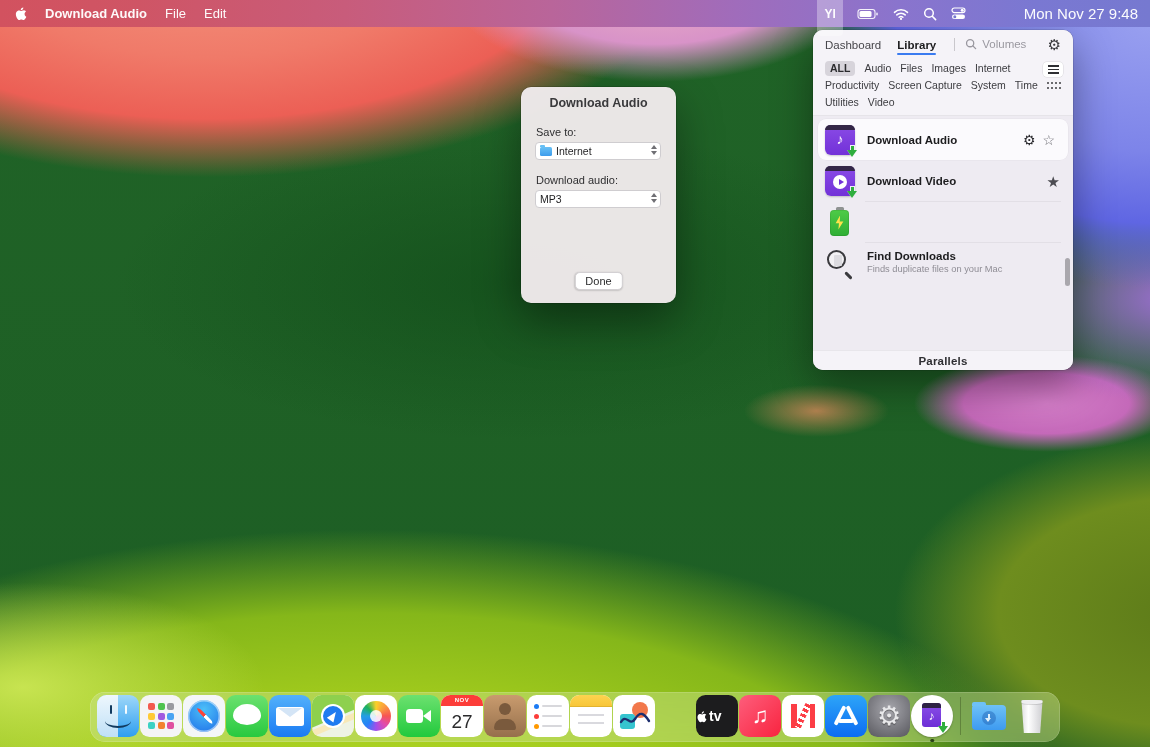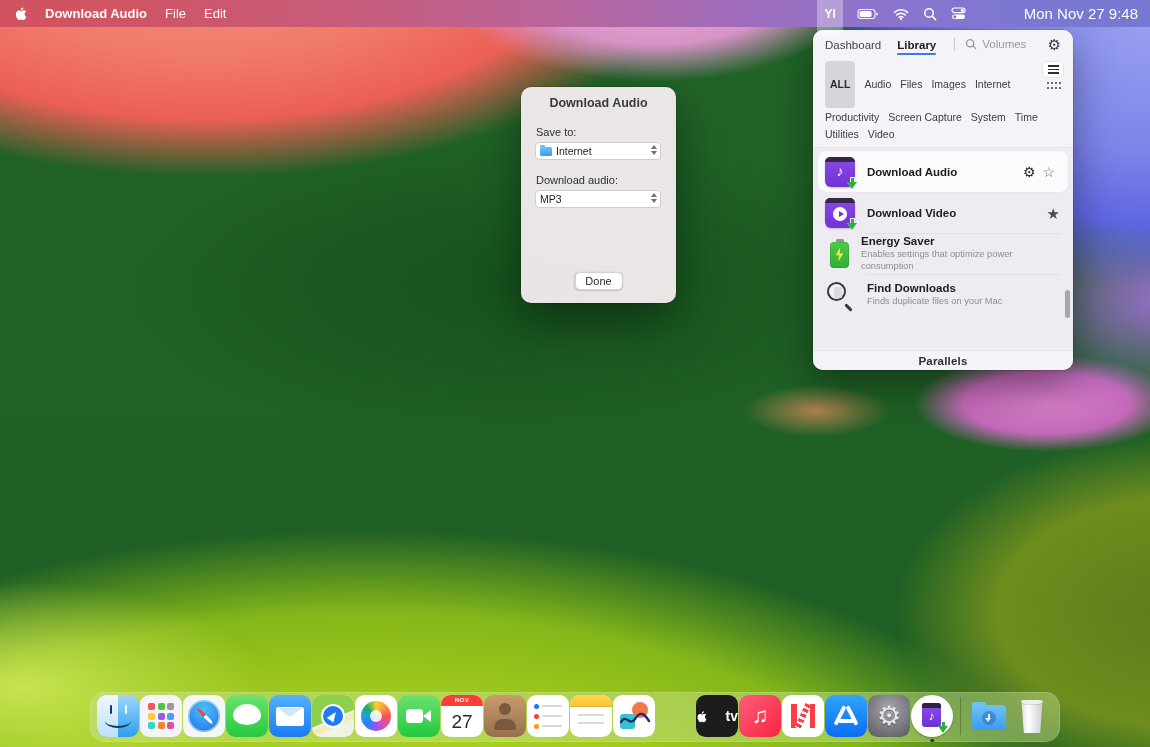--- a/index.html
+++ b/index.html
@@ -58,21 +58,21 @@
   .tab { font-size:11.5px; color:#47464b; margin-right:16px; position:relative; padding:6px 0 5px; }
   .tab.active { font-weight:bold; color:#1c1c1e; }
   .tab.active::after { content:""; position:absolute; left:0; right:0; bottom:1px; height:2px; background:#3a7bf0; border-radius:1px; }
   .p-vdiv { width:1px; height:13px; background:#c9c7cc; margin:0 10px 0 2px; }
   .p-search { display:flex; align-items:center; gap:5px; flex:1; }
   .p-search .ph { font-size:11.5px; color:#9a98a0; }
   .p-gear { font-size:15px; color:#3a3a3e; line-height:1; }
   .p-filters { background:#f5f3f8; border-bottom:1px solid rgba(0,0,0,.06); padding:3px 10px 5px 12px; display:flex; flex:none; }
   .chips { width:246px; display:flex; flex-wrap:wrap; column-gap:9px; row-gap:2px; align-items:center; }
   .chip { font-size:10.5px; color:#3c3c40; line-height:15px; }
-  .chip.sel { background:#d7d4db; border-radius:4px; padding:16px 5px; font-weight:bold; color:#2b2b2e; }
+  .chip.sel { background:#d7d4db; border-radius:4px; padding:0 5px; font-weight:bold; color:#2b2b2e; }
   .views { margin-left:auto; display:flex; flex-direction:column; align-items:center; gap:3px; padding-top:1px; }
   .view-list { width:20px; height:15px; background:#fff; border-radius:4px; box-shadow:0 0 0 .5px rgba(0,0,0,.12); display:flex; flex-direction:column; justify-content:center; gap:2px; align-items:center; }
   .view-list i { display:block; width:11px; height:1.4px; background:#2f2f33; }
   .view-grid { width:16px; height:11px; display:grid; grid-template-columns:repeat(4,1fr); grid-template-rows:repeat(2,1fr); gap:1px 2px; padding:1px 2px; }
   .view-grid i { width:2px; height:2px; background:#3c3c40; border-radius:50%; align-self:center; justify-self:center; }
 
   .p-list { flex:1; position:relative; padding-top:3px; }
   .trow { height:41px; display:flex; align-items:center; position:relative; }
   .trow.sep::before { content:""; position:absolute; top:0; left:52px; right:12px; height:1px; background:#e2dfe6; }
   .trow.selected { background:#fbfafd; border-radius:8px; margin:0 5px; box-shadow:0 0 0 .5px rgba(0,0,0,.04); }
@@ -168,21 +168,21 @@
   .rrow i { width:5px; height:5px; border-radius:50%; flex:none; }
   .rrow b { flex:1; height:2.5px; background:#d8d8dc; border-radius:2px; }
   .r1 i{background:#1c7bf4}.r2 i{background:#fc3d39}.r3 i{background:#f90} 
   .di-notes { background:#fff; overflow:hidden; }
   .di-notes::before { content:""; position:absolute; top:0; left:0; right:0; height:11px; background:linear-gradient(#fdd34f,#f8c63a); border-bottom:1px solid #e2b32e; }
   .di-notes::after { content:""; position:absolute; left:8px; right:8px; top:19px; height:14px;
     background:repeating-linear-gradient(#d9d9de 0 2px, transparent 2px 8px); }
   .di-freeform { background:#fff; }
   .di-freeform .f1 { position:absolute; left:7px; bottom:8px; width:15px; height:15px; background:#35c4cf; border-radius:3px; }
   .di-freeform .f2 { position:absolute; right:7px; top:7px; width:16px; height:16px; background:#f2784b; border-radius:50%; }
-  .di-appletv { background:#1c1c1e; display:flex; align-items:center; justify-content:space-between; gap:2px; color:#fff;margin-left:40px; }
+  .di-appletv { background:#1c1c1e; display:flex; align-items:center; justify-content:flex-start; gap:2px; color:#fff;margin-left:40px; }
   .di-appletv .tvt { font-size:14px; font-weight:bold; color:#fff; }
   .di-music { background:linear-gradient(135deg,#fd5e7c,#f9243f); display:flex; align-items:center; justify-content:center; }
   .di-music .mg { color:#fff; font-size:22px; }
   .di-news { background:#fff; overflow:hidden; }
   .di-news::before { content:""; position:absolute; left:9px; top:9px; width:5.5px; height:24px; background:#fc3d45; }
   .di-news::after { content:""; position:absolute; right:9px; top:9px; width:5.5px; height:24px; background:#fc3d45; }
   .di-news .nd { position:absolute; left:18px; top:8px; width:6px; height:26px; transform:rotate(24deg);
     background:repeating-linear-gradient(180deg,#fc3d45 0 3px,#fff 3px 5.5px); }
   .di-appstore { background:linear-gradient(180deg,#2da5f8,#0c6cf2); }
   .di-appstore .a1 { position:absolute; left:13px; top:10px; width:4px; height:21px; background:#fff; border-radius:2px; transform:rotate(27deg); }
@@ -352,24 +352,20 @@
           </div>
         <div class="t-text">
           <div class="t-name">Download Video</div>
         </div>
         <div class="t-trail">
             <span class="row-star">★</span>
           </div>
       </div>
       <div class="trow sep">
         <div class="ti ti-battery"></div>
-        <div class="t-text">
-          <div class="t-name">Energy Saver</div>
-          <div class="t-desc">Enables settings that optimize power consumption</div>
-        </div>
       </div>
       <div class="trow sep">
         <div class="ti ti-find">
             <span class="lens"></span>
             <span class="doc"></span>
             <span class="handle"></span>
           </div>
         <div class="t-text">
           <div class="t-name">Find Downloads</div>
           <div class="t-desc">Finds duplicate files on your Mac</div>

